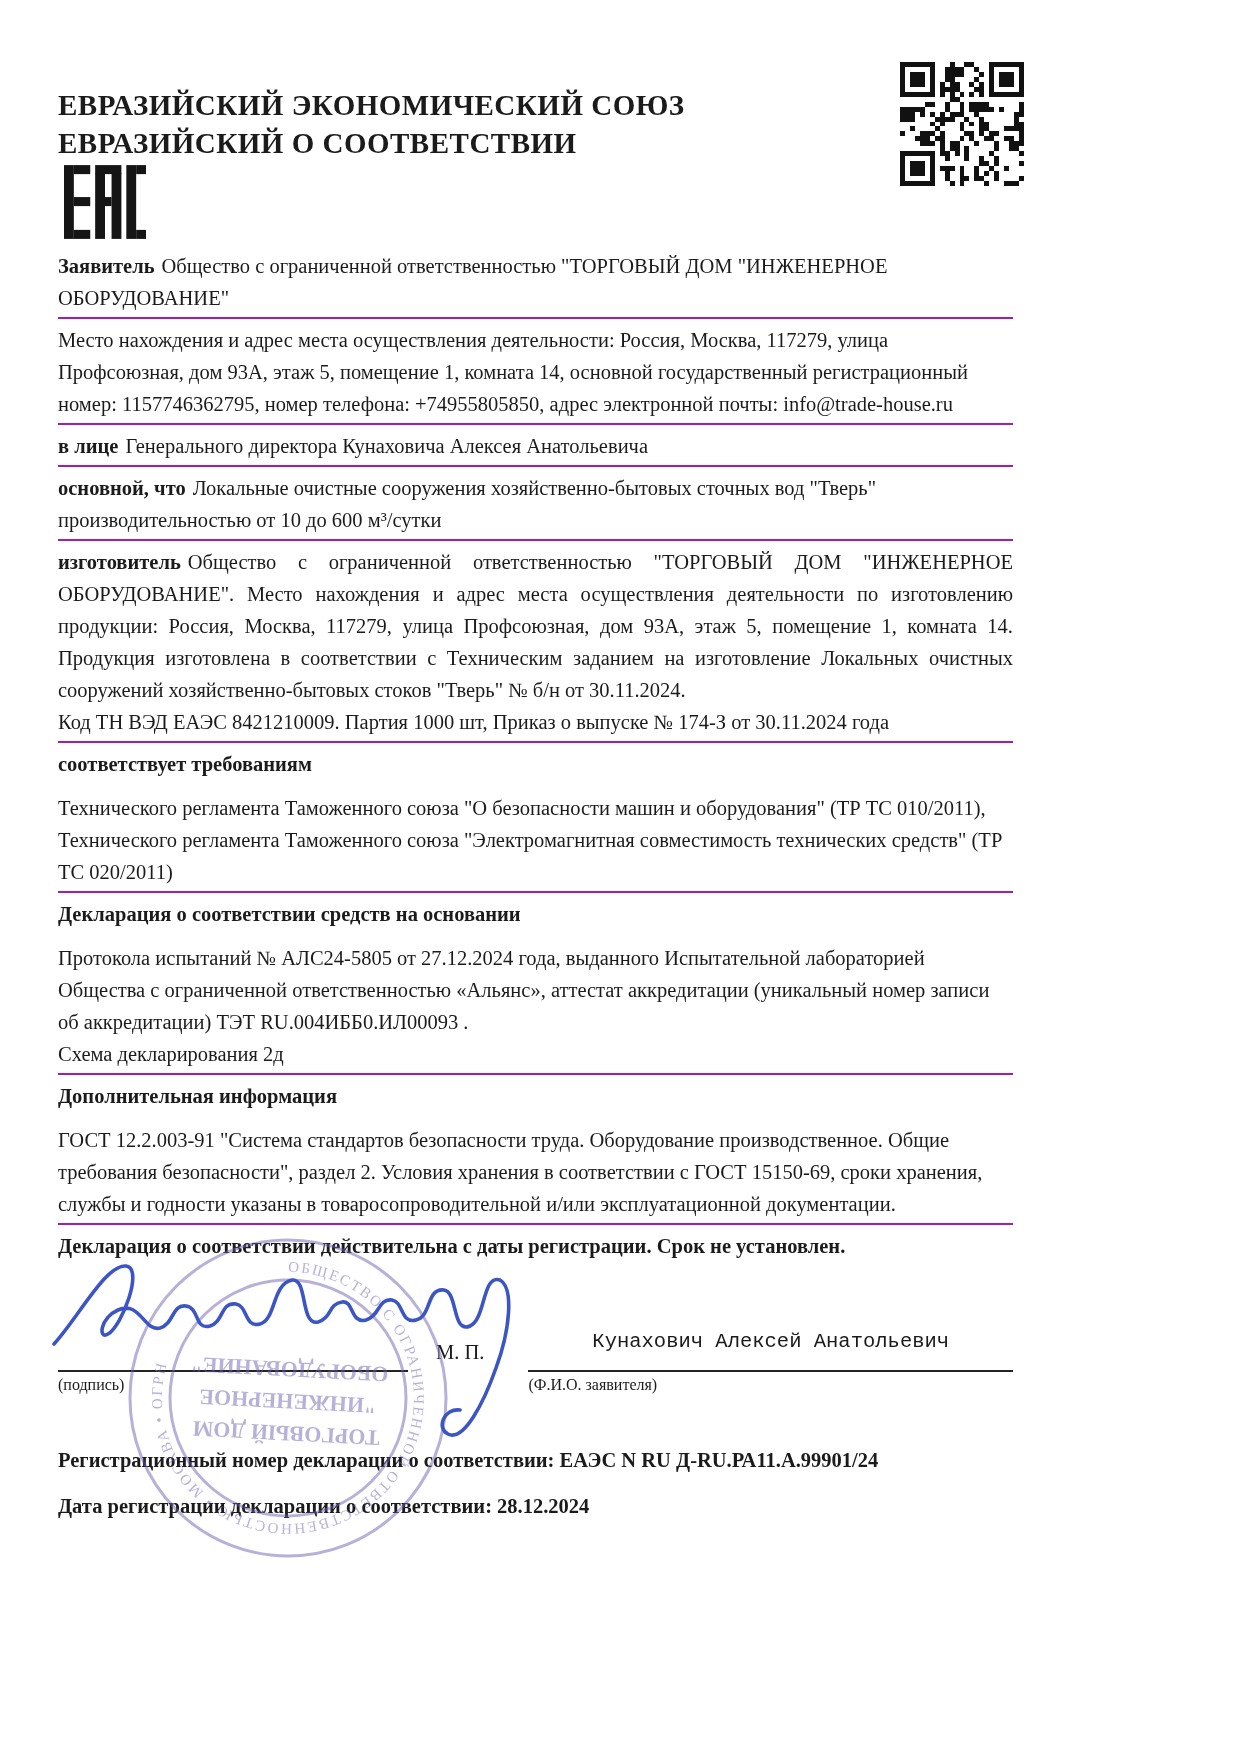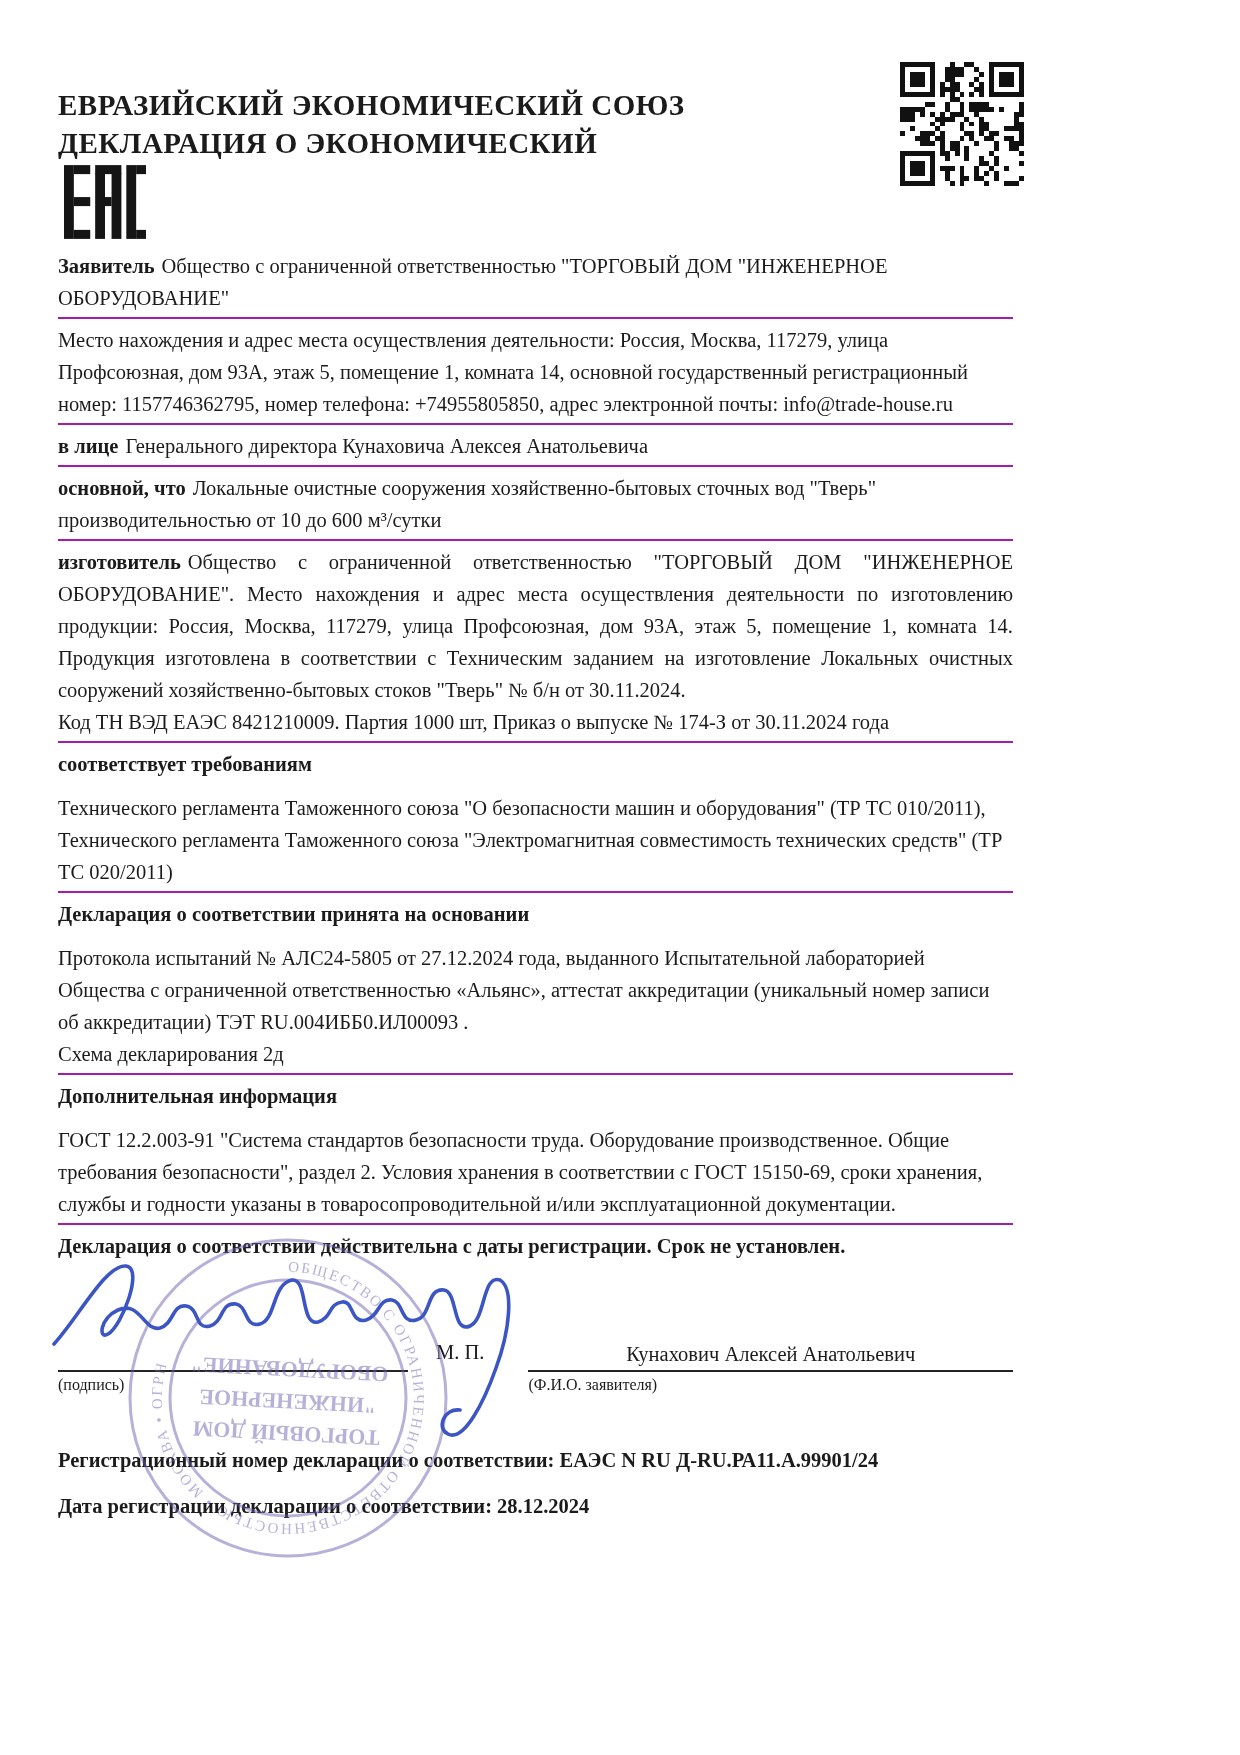--- a/index.html
+++ b/index.html
@@ -21,33 +21,33 @@
   .gap{height:12px;}
   .boldline{font-weight:bold;}
   
   .sig-row{display:flex;align-items:flex-end;margin-top:34px;position:relative;}
   .sig-left{width:350px;position:relative;}
   .sig-space{height:74px;}
   .sig-line{border-bottom:2px solid #242424;}
   .caption{font-size:16px;line-height:26px;}
   .mp{margin-left:28px;margin-right:44px;margin-bottom:30px;font-size:20.5px;white-space:nowrap;}
   .sig-right{flex:1;}
-  .sig-name{text-align:center;padding-bottom:0;border-bottom:2px solid #242424;font-size:20.5px;}
+  .sig-name{text-align:center;padding-bottom:12px;border-bottom:2px solid #242424;font-size:20.5px;font-family:Liberation Mono, monospace;}
   .stamp-svg{position:absolute;left:62px;top:-66px;width:336px;height:336px;opacity:.48;z-index:1;pointer-events:none;}
   .sign-svg{position:absolute;left:-10px;top:-86px;width:480px;height:270px;z-index:2;pointer-events:none;}
   
   .footer{margin-top:46px;}
   .footer .boldline{margin-bottom:14px;}
 </style>
 </head>
 <body>
 
 <div class="title-wrap">
   <div class="title-line">ЕВРАЗИЙСКИЙ ЭКОНОМИЧЕСКИЙ СОЮЗ</div>
-  <div class="title-line">ДЕКЛАРАЦИЯ О ЭКОНОМИЧЕСКИЙ</div>
+  <div class="title-line">ЕВРАЗИЙСКИЙ О СООТВЕТСТВИИ</div>
 </div>
 
 <svg class="eac" viewBox="0 0 100 90" xmlns="http://www.w3.org/2000/svg">
   <g fill="#151515">
 
     <rect x="0" y="0" width="12" height="90"></rect>
     <rect x="12" y="0" width="20" height="11"></rect>
     <rect x="12" y="39" width="20" height="11"></rect>
     <rect x="12" y="79" width="20" height="11"></rect>
 
@@ -355,21 +355,21 @@
     <div>Код ТН ВЭД ЕАЭС 8421210009. Партия 1000 шт, Приказ о выпуске № 174-З от 30.11.2024 года</div>
   </div>
 
   <div class="sec ruled">
     <div class="boldline">соответствует требованиям</div>
     <div class="gap"></div>
     <div>Технического регламента Таможенного союза "О безопасности машин и оборудования" (ТР ТС 010/2011), Технического регламента Таможенного союза "Электромагнитная совместимость технических средств" (ТР ТС 020/2011)</div>
   </div>
 
   <div class="sec ruled">
-    <div class="boldline">Декларация о соответствии принята на основании</div>
+    <div class="boldline">Декларация о соответствии средств на основании</div>
     <div class="gap"></div>
     <div>Протокола испытаний № АЛС24-5805 от 27.12.2024 года, выданного Испытательной лабораторией Общества с ограниченной ответственностью «Альянс», аттестат аккредитации (уникальный номер записи об аккредитации)  ТЭТ RU.004ИББ0.ИЛ00093 .</div>
     <div>Схема декларирования 2д</div>
   </div>
 
   <div class="sec ruled">
     <div class="boldline">Дополнительная информация</div>
     <div class="gap"></div>
     <div>ГОСТ 12.2.003-91 "Система стандартов безопасности труда. Оборудование производственное. Общие требования безопасности", раздел 2. Условия хранения в соответствии с ГОСТ 15150-69, сроки хранения, службы и годности указаны в товаросопроводительной и/или эксплуатационной документации.</div>
   </div>

